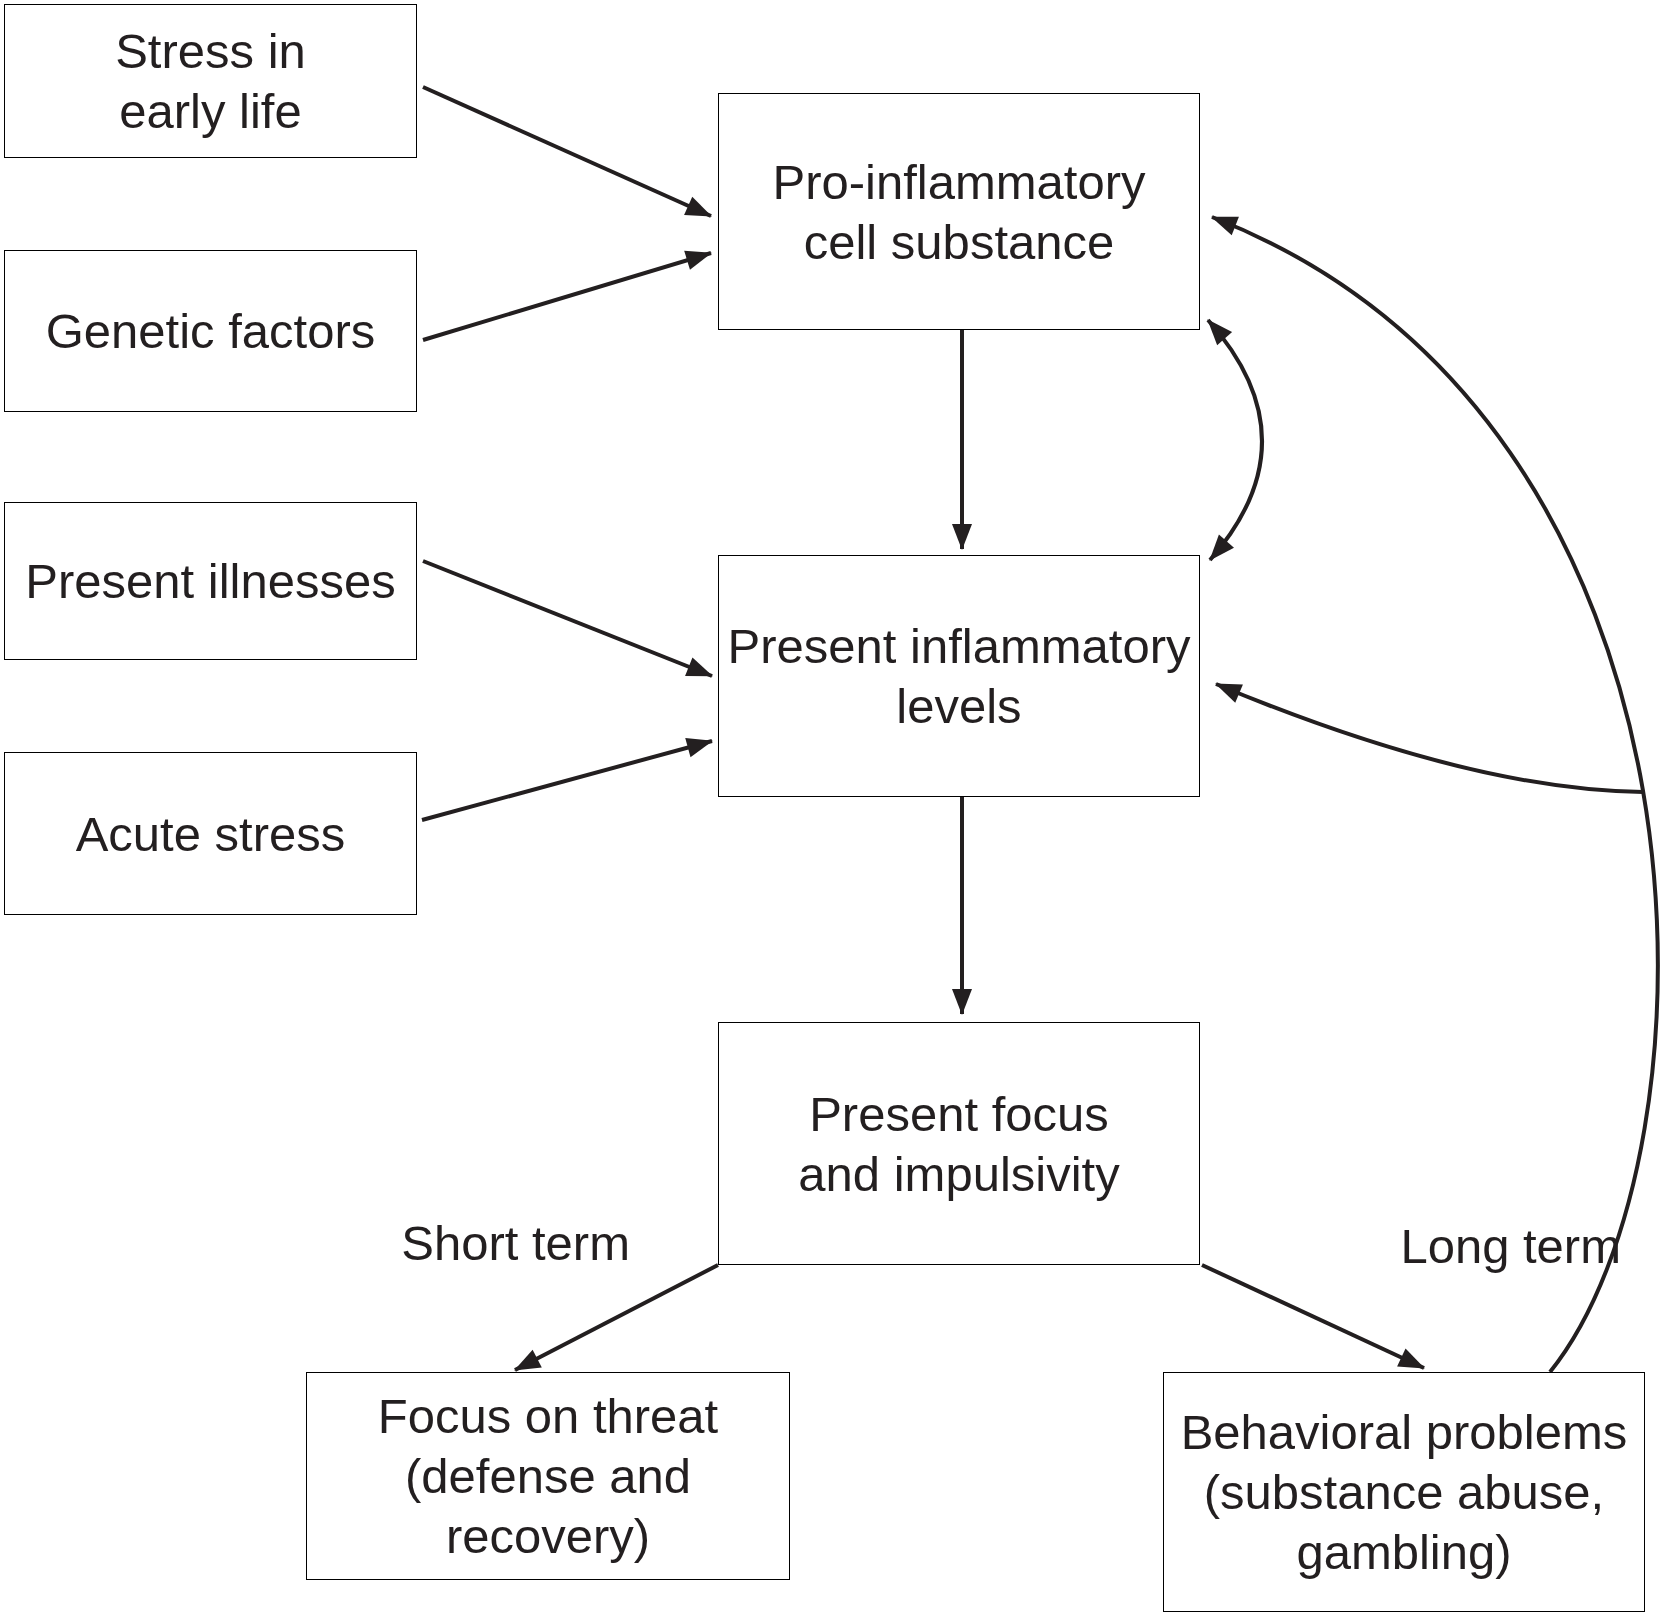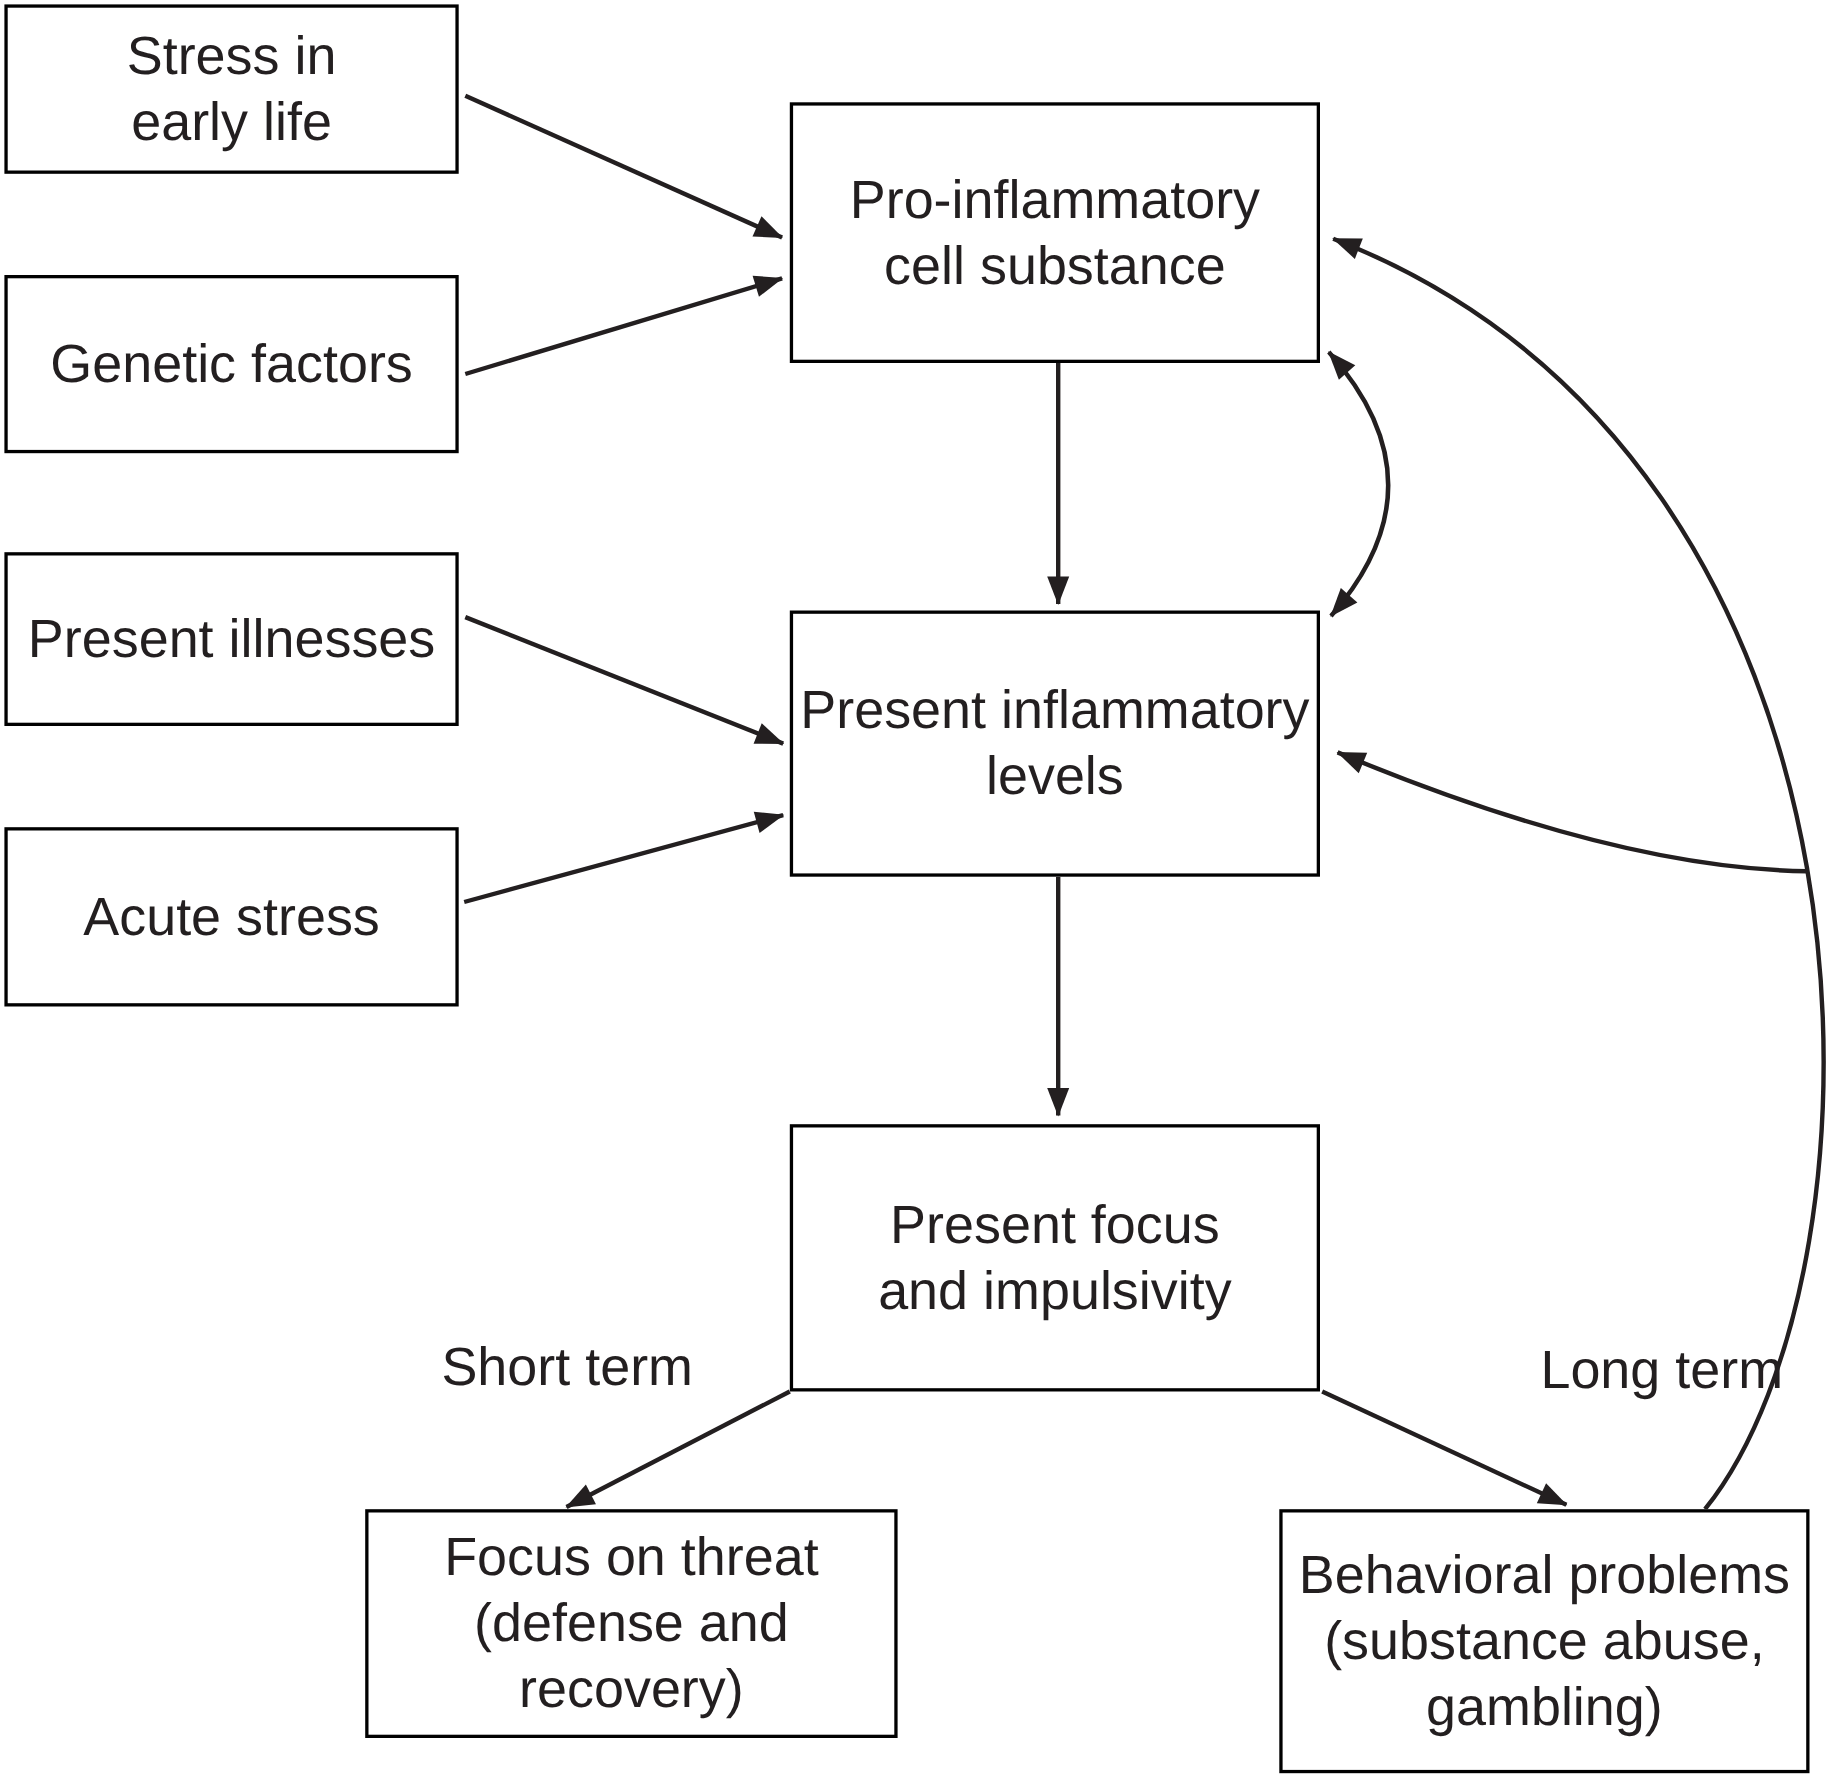--- a/index.html
+++ b/index.html
@@ -18,21 +18,21 @@
   .arrow-layer {
     position: absolute;
     left: 0;
     top: 0;
     width: 1666px;
     height: 1617px;
   }
   .node {
     position: absolute;
     box-sizing: border-box;
-    border: 3px solid #000000;
+    border: 1px solid #000000;
     background: #ffffff;
     display: flex;
     align-items: center;
     justify-content: center;
     text-align: center;
     font-size: 49px;
     line-height: 60px;
   }
   .node span {
     white-space: pre-line;
@@ -97,21 +97,21 @@
   <div class="node" style="left:718px; top:555px; width:482px; height:242px;">
     <span>Present inflammatory
 levels</span>
   </div>
 
   <div class="node" style="left:718px; top:1022px; width:482px; height:243px;">
     <span>Present focus
 and impulsivity</span>
   </div>
 
-  <div class="node" style="left:306px; top:1372px; width:484px; height:208px;margin-left:26px;">
+  <div class="node" style="left:306px; top:1372px; width:484px; height:208px;">
     <span>Focus on threat
 (defense and
 recovery)</span>
   </div>
 
   <div class="node" style="left:1143px; top:1372px; width:482px; height:240px;margin-left:20px;">
     <span>Behavioral problems
 (substance abuse,
 gambling)</span>
   </div>

